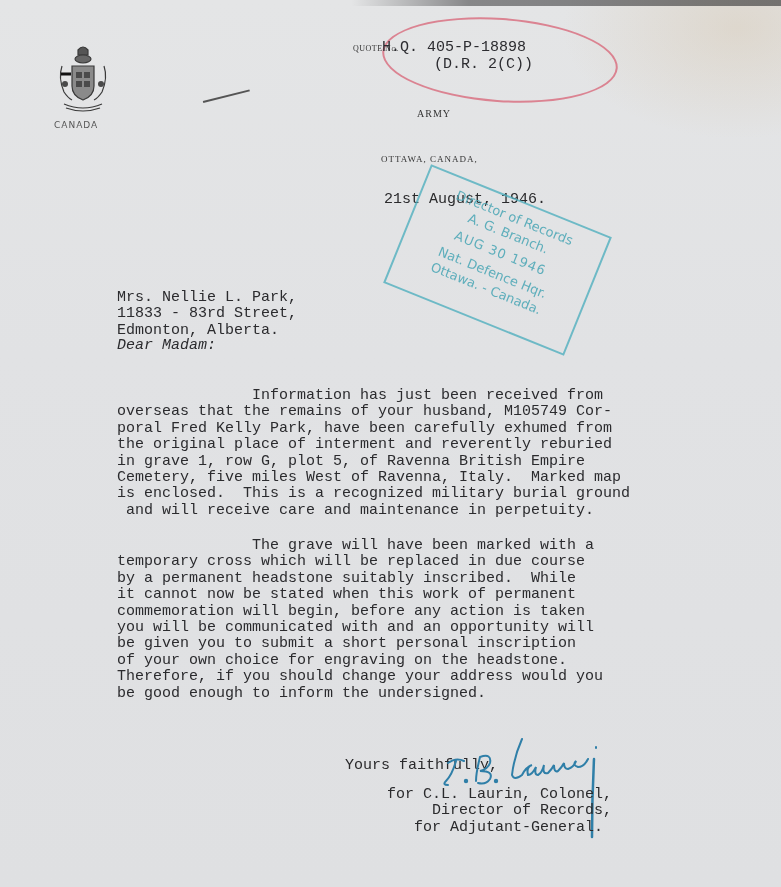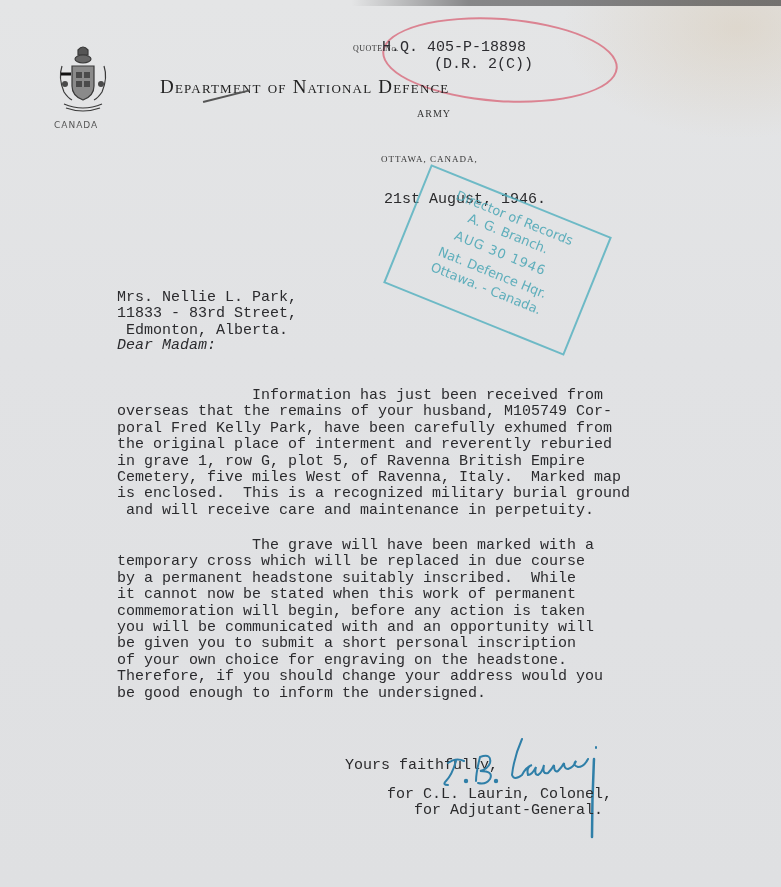--- a/index.html
+++ b/index.html
@@ -61,21 +61,21 @@
   .stamp {
     position: absolute; left: 400px; top: 196px; width: 195px; height: 128px;
     border: 2px solid rgba(80, 175, 190, 0.8);
     transform: rotate(22deg); transform-origin: center;
     color: rgba(70, 165, 180, 0.85); font-family: "DejaVu Sans", sans-serif;
     text-align: center; font-size: 13px; line-height: 17px; padding-top: 8px; box-sizing: border-box;
   }
   .stamp .s-date { font-size: 13px; letter-spacing: 1px; margin: 4px 0; }
   
   .typed { position: absolute; left: 117px; font-size: 15px; line-height: 16.4px; white-space: pre; color: #2b2b2e; }
-  .addr { top: 290px; text-align: center; }
+  .addr { top: 290px; }
   .salutation { top: 338px; font-style: italic; }
   .para1 { top: 388px; }
   .para2 { top: 538px; }
   .closing { position: absolute; left: 345px; top: 720px; font-size: 15px; white-space: pre; margin-top: 37px; }
   .sig-block { position: absolute; left: 387px; top: 787px; font-size: 15px; line-height: 16.4px; white-space: pre; }
   .signature { position: absolute; left: 440px; top: 735px; width: 170px; height: 104px; }
 </style>
 </head>
 <body>
 
@@ -101,21 +101,20 @@
       <rect x="20" y="37" width="6" height="6"></rect>
         <rect x="28" y="37" width="6" height="6"></rect>
     </g>
   </svg>
   <div class="crest-label">CANADA</div>
 
   <div class="red-oval"></div>
   <div class="quote">QUOTE No.</div>
   <div class="ref1">H.Q. 405-P-18898</div>
   <div class="ref2">(D.R. 2(C))</div>
-  <div class="dept">Department of National Defence</div>
   <div class="pen-mark"></div>
   <div class="army">ARMY</div>
   <div class="city">OTTAWA, CANADA,</div>
 
   <div class="date">21st August, 1946.</div>
 
   <div class="stamp">
     <div>Director of Records</div>
     <div>A. G. Branch.</div>
     <div class="s-date">AUG 30 1946</div>
@@ -138,14 +137,14 @@
       <path d="M8 28 q8 -6 16 -2 M16 26 q-4 14 -10 20 q-4 4 2 4"></path>
       <circle cx="26" cy="46" r="1.2" fill="#2f7fa8"></circle>
       <path d="M40 22 q-4 16 -4 24 M40 22 q12 -4 10 6 q-2 6 -10 8 q14 0 10 8 q-4 6 -12 4"></path>
       <circle cx="56" cy="46" r="1.2" fill="#2f7fa8"></circle>
       <path d="M82 4 q-8 18 -10 36 q2 6 10 0 q4 -8 10 -10 q-6 2 -4 10 q4 0 8 -8 q-2 8 2 8 q4 -2 6 -10 q-2 10 4 8 q4 -4 6 -8 q0 8 4 6 q4 -4 6 -8 q0 6 4 6 q6 -2 8 -8 q-4 4 2 6 q6 0 10 -8"></path>
       <path d="M156 12 l0 1"></path>
       <path d="M154 24 q-2 40 -2 78" stroke-width="2.5"></path>
     </g>
   </svg>
 
-  <div class="sig-block"><div>for C.L. Laurin, Colonel,</div><div>   for Adjutant-General.</div></div>
+  <div class="sig-block"><div>for C.L. Laurin, Colonel,</div><div>     Director of Records,</div><div>   for Adjutant-General.</div></div>
 </div>
 
 </body></html>

